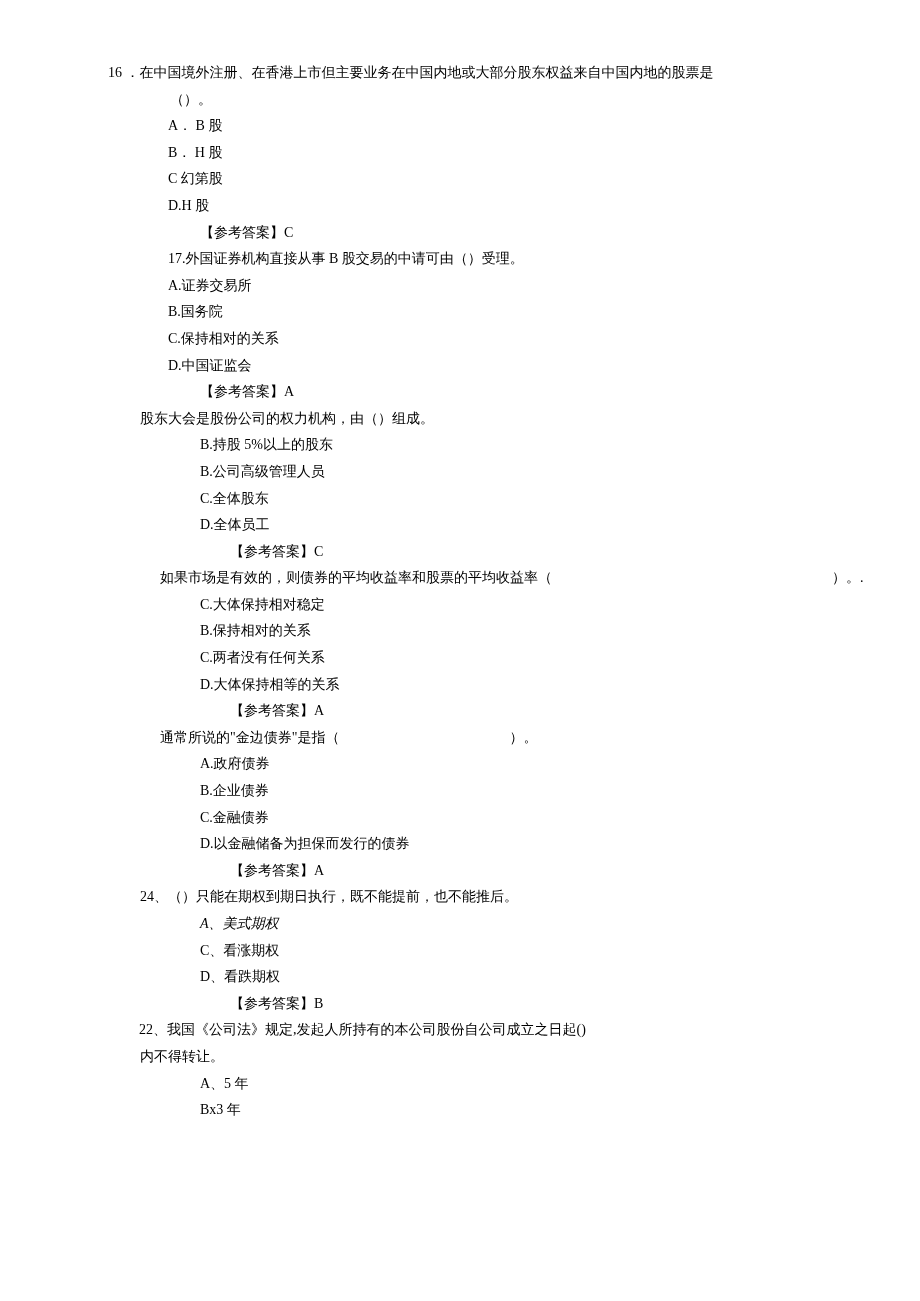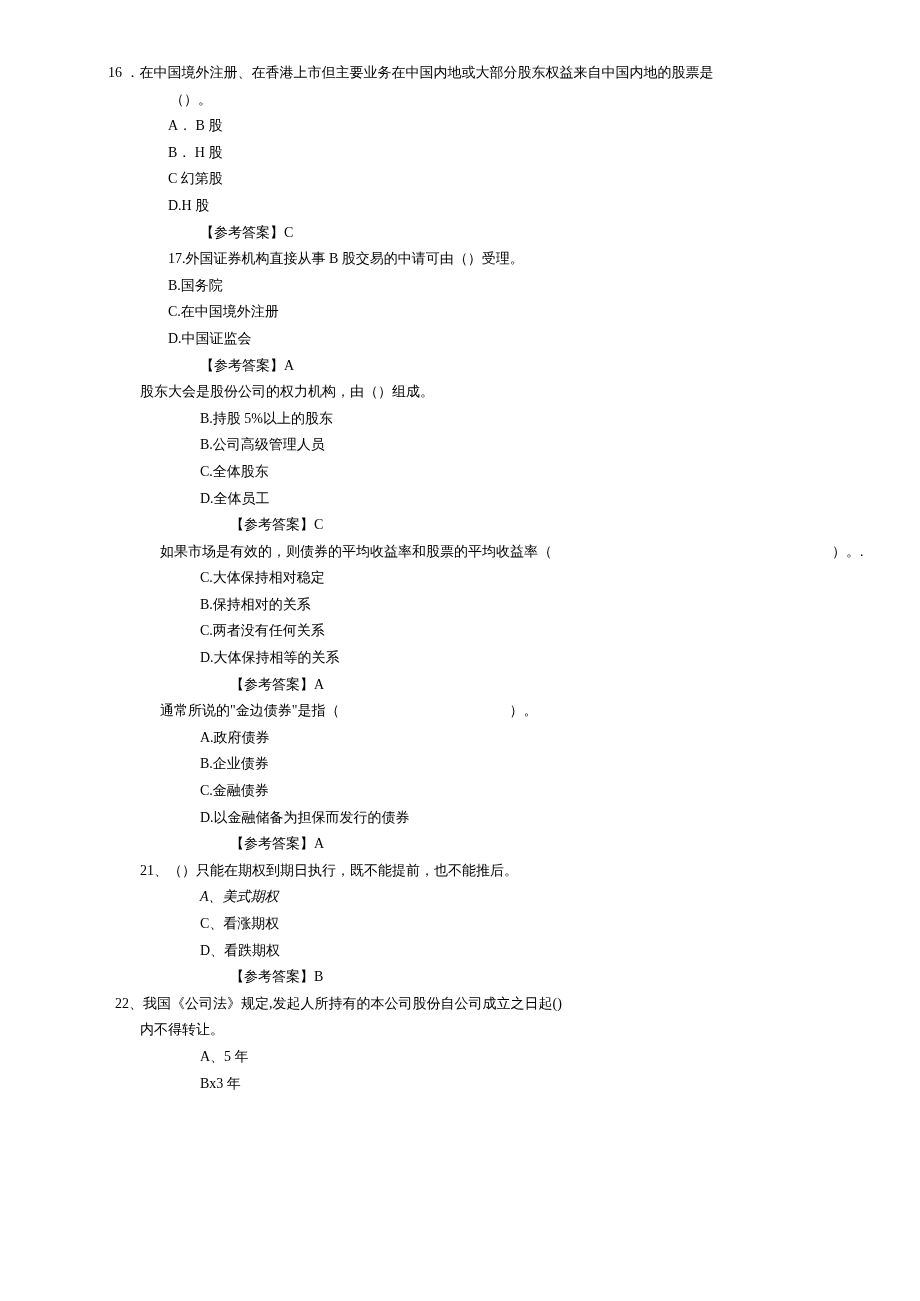--- a/index.html
+++ b/index.html
@@ -32,22 +32,23 @@
 
   <div class="q-text">16 ．在中国境外注册、在香港上市但主要业务在中国内地或大部分股东权益来自中国内地的股票是</div>
   <div class="q-text2">（）。</div>
   <div class="opt">A． B 股</div>
   <div class="opt">B． H 股</div>
   <div class="opt">C 幻第股</div>
   <div class="opt">D.H 股</div>
   <div class="ans">【参考答案】C</div>
 
   <div class="opt">17.外国证券机构直接从事 B 股交易的中请可由（）受理。</div>
+  <div class="opt">A.证券交易所</div>
   <div class="opt">B.国务院</div>
-  <div class="opt">C.在中国境外注册</div>
+  <div class="opt">C.保持相对的关系</div>
   <div class="opt">D.中国证监会</div>
   <div class="ans">【参考答案】A</div>
 
   <div class="stem-outer">股东大会是股份公司的权力机构，由（）组成。</div>
   <div class="opt-outer">B.持股 5%以上的股东</div>
   <div class="opt-outer">B.公司高级管理人员</div>
   <div class="opt-outer">C.全体股东</div>
   <div class="opt-outer">D.全体员工</div>
   <div class="ans-outer">【参考答案】C</div>
 
@@ -66,24 +67,24 @@
     <span>通常所说的"金边债券"是指（</span>
     <span class="spacer" style="width:170px;"></span>
     <span>）。</span>
   </div>
   <div class="opt-outer">A.政府债券</div>
   <div class="opt-outer">B.企业债券</div>
   <div class="opt-outer">C.金融债券</div>
   <div class="opt-outer">D.以金融储备为担保而发行的债券</div>
   <div class="ans-outer">【参考答案】A</div>
 
-  <div class="stem-outer">21、（）只能在期权到期日执行，既不能提前，也不能推后。</div>
+  <div class="stem-outer">24、（）只能在期权到期日执行，既不能提前，也不能推后。</div>
   <div class="opt-outer" style="font-style:italic;">A、美式期权</div>
   <div class="opt-outer">C、看涨期权</div>
   <div class="opt-outer">D、看跌期权</div>
   <div class="ans-outer">【参考答案】B</div>
 
-  <div style="margin-left:75px;">22、我国《公司法》规定,发起人所持有的本公司股份自公司成立之日起()</div>
+  <div style="margin-left:99px;">22、我国《公司法》规定,发起人所持有的本公司股份自公司成立之日起()</div>
   <div class="stem-outer">内不得转让。</div>
   <div class="opt-outer">A、5 年</div>
   <div class="opt-outer">Bx3 年</div>
 
 </div>
 
 </body></html>

